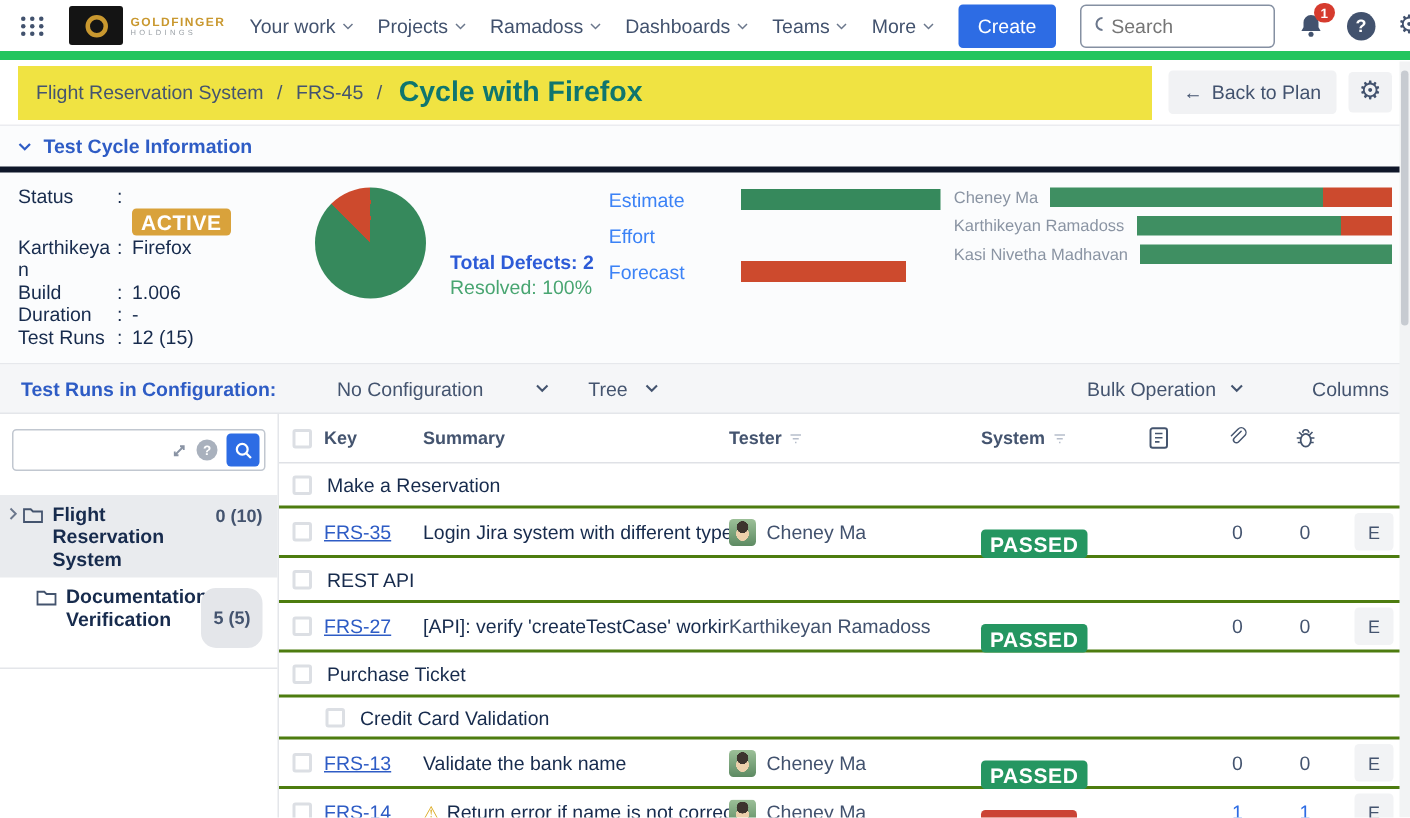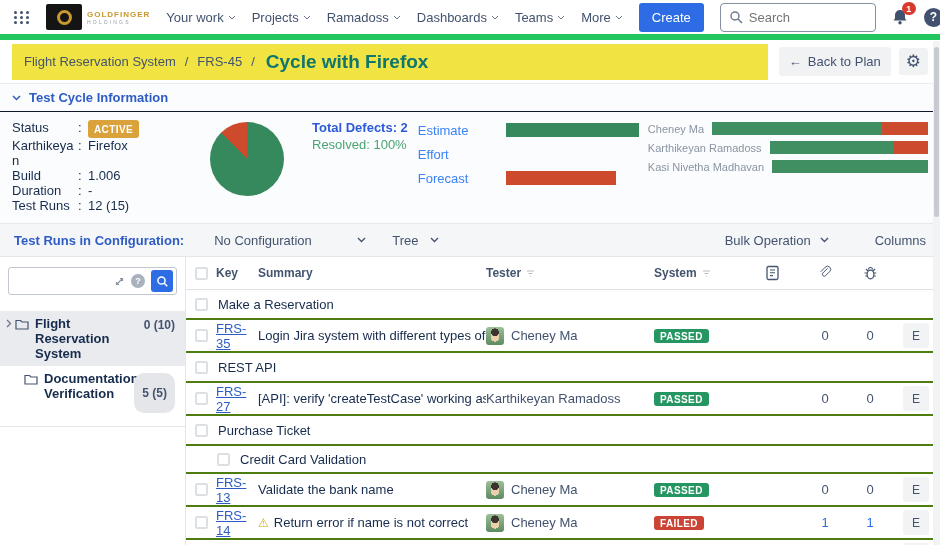--- a/index.html
+++ b/index.html
@@ -16,21 +16,21 @@
   .grid-icon { display: grid; grid-template-columns: repeat(3, 4px); grid-gap: 2px; cursor: pointer; }
   .grid-icon i { width: 3px; height: 3px; border-radius: 50%; background: #42526e; }
   .logo { display: flex; align-items: center; gap: 5px; }
   .logo-box { width: 36px; height: 26px; background: #141414; border-radius: 2px; display: flex; align-items: center; justify-content: center; }
   .logo-ring { width: 15px; height: 15px; border: 3px solid #c9982f; border-radius: 50%; }
   .logo-title { font-size: 8px; font-weight: bold; color: #c9982f; letter-spacing: 1px; }
   .logo-sub { font-size: 5px; color: #9aa0a6; letter-spacing: 2.2px; }
   .nav-item { font-size: 13px; color: #42526e; display: flex; align-items: center; gap: 4px; cursor: pointer; white-space: nowrap; }
   .create-btn { background: #2d6ce4; color: #fff; font-size: 13px; border: none; border-radius: 3px; padding: 7px 13px; cursor: pointer; font-family: inherit; }
   .nav-right { margin-left: auto; display: flex; align-items: center; gap: 15px; }
-  .nav-search { display: flex; align-items: center; gap: 6px; border: 1px solid #8590a2; border-radius: 4px; height: 29px; padding: 0 8px; width: 156px; background: #fff; }
+  .nav-search { display: flex; align-items: center; gap: 6px; border: 1px solid #8590a2; border-radius: 4px; height: 29px; padding: 0 8px; width: 130px; background: #fff; }
   .nav-search input { border: none; outline: none; width: 100px; font-size: 13px; color: #505f79; font-family: inherit; background: transparent; }
   .bell-wrap { position: relative; cursor: pointer; }
   .nav-badge { position: absolute; top: -6px; right: -7px; background: #d63b2e; color: #fff; font-size: 9px; font-weight: bold; border-radius: 8px; padding: 1.5px 4.5px; }
   .help-circle { width: 19px; height: 19px; border-radius: 50%; background: #42526e; color: #fff; font-size: 12px; font-weight: bold; display: flex; align-items: center; justify-content: center; cursor: pointer; }
   .gear { font-family: "DejaVu Sans", sans-serif; font-size: 17px; color: #42526e; cursor: pointer; line-height: 1; }
   .avatar-photo {
     border-radius: 50%;
     background:
       radial-gradient(circle at 50% 30%, #3d342e 0 25%, transparent 26%),
       radial-gradient(ellipse at 50% 55%, #ecd0ab 0 33%, transparent 34%),
@@ -42,52 +42,52 @@
   .crumb-hl { background: #f0e342; display: flex; align-items: center; gap: 9px; padding: 7px 12px; width: 756px; }
   .crumb-part, .crumb-sep { font-size: 13px; color: #44546f; }
   .crumb-part { cursor: pointer; }
   .crumb-title { font-size: 19px; font-weight: bold; color: #0f766e; margin-left: 2px; white-space: nowrap; }
   .crumb-actions { margin-left: auto; display: flex; gap: 8px; align-items: center; }
   .btn-soft { background: #f1f2f4; border: none; border-radius: 3px; color: #42526e; font-size: 13px; padding: 7px 10px; display: flex; gap: 6px; align-items: center; cursor: pointer; font-family: inherit; }
   .btn-soft-icon { background: #f1f2f4; border: none; border-radius: 3px; padding: 5px 7px; cursor: pointer; }
 
   
   .cycle-section { background: #fbfcfd; border-bottom: 1px solid #e6e8ec; }
-  .ci-header { display: flex; align-items: center; gap: 8px; padding: 6px 12px; border-bottom: 1px solid #0f172a; cursor: pointer; }
+  .ci-header { display: flex; align-items: center; gap: 8px; padding: 6px 12px; border-bottom: 4px solid #0f172a; cursor: pointer; }
   .ci-title { color: #2e5cc5; font-weight: bold; font-size: 13px; }
   .ci-body { display: flex; align-items: flex-start; padding: 8px 12px 10px; }
   .ci-fields { display: grid; grid-template-columns: 66px 10px auto; font-size: 13px; line-height: 15px; width: 186px; flex-shrink: 0; }
   .f-label { color: #172b4d; overflow-wrap: anywhere; }
   .f-colon { color: #172b4d; }
   .f-value { color: #172b4d; white-space: nowrap; }
-  .badge { font-size: 10px; font-weight: bold; color: #fff; padding: 1.5px 6px; border-radius: 3px; letter-spacing: .4px; display: inline-block; }
+  .badge { font-size: 14px; font-weight: bold; color: #fff; padding: 1.5px 6px; border-radius: 3px; letter-spacing: .4px; display: inline-block; margin-top: 16px; }
   .b-gold { background: #d9a23b; }
   .b-green { background: #259661; }
   .b-red { background: #cb4335; }
-  .ci-pie-wrap { display: flex; align-items: flex-start; gap: 28px; margin-left: 12px; flex-shrink: 0; }
+  .ci-pie-wrap { display: flex; align-items: flex-end; gap: 16px; margin-left: 12px; flex-shrink: 0; }
   .pie { width: 74px; height: 74px; border-radius: 50%; margin-top: 2px; }
   .defect-total { color: #2d5bd7; font-weight: bold; font-size: 13px; }
   .defect-resolved { color: #48a571; font-size: 13px; margin-top: 2px; }
   .ci-bars { margin-left: 10px; width: 222px; flex-shrink: 0; display: flex; flex-direction: column; gap: 10px; padding-top: 3px; }
   .ci-bar-row { display: flex; align-items: center; height: 14px; }
   .ci-bar-label { width: 88px; font-size: 13px; color: #3b82f6; }
   .hbar { height: 14px; }
   .seg-green { background: #36895c; }
   .seg-red { background: #cd4a2d; }
   .ci-people { margin-left: 8px; flex: 1; display: flex; flex-direction: column; gap: 6px; padding-top: 2px; }
   .person-row { display: flex; align-items: center; font-size: 11px; color: #8a94a3; }
   .person-bar { flex: 1; display: flex; height: 13px; margin-left: 8px; }
   .person-bar .seg-green { flex: 1; background: #3f8f62; }
   .person-bar .seg-red { background: #cc4a2e; }
 
   
   .toolbar { display: flex; align-items: center; height: 33px; background: #f5f6f8; border-bottom: 1px solid #e4e6ea; padding: 0 14px; font-size: 13px; color: #44546f; }
   .toolbar-title { color: #2e5cc5; font-weight: bold; margin-right: 30px; }
   .dd { display: flex; align-items: center; cursor: pointer; justify-content: flex-end; }
-  .dd-config { width: 152px; justify-content: space-between; margin-right: 26px; gap: 35px; }
+  .dd-config { width: 152px; margin-right: 26px; gap: 35px; }
   .dd-tree { gap: 12px; }
   .dd-bulk { gap: 9px; margin-right: 46px; }
   .toolbar-spacer { flex: 1; }
   .columns-label { cursor: pointer; }
 
   
   .main { display: flex; height: 291px; }
   .sidebar { width: 186px; flex-shrink: 0; border-right: 1px solid #e4e6ea; padding: 10px 8px 0; }
   .side-search { height: 28px; border: 1px solid #c1c7d0; border-radius: 3px; background: #fff; display: flex; align-items: center; gap: 6px; padding: 0 3px 0 6px; }
   .side-search input { flex: 1; min-width: 10px; border: none; outline: none; font-size: 12px; font-family: inherit; }
@@ -105,21 +105,21 @@
 
   
   .table-area { flex: 1; overflow: hidden; }
   .t-head, .t-row { display: flex; align-items: center; border-bottom: 2px solid #4d7c0f; }
   .t-head { height: 33px; border-bottom: 1px solid #dfe1e6; color: #44546f; font-size: 12px; font-weight: bold; }
   .t-row { height: 33px; font-size: 13px; }
   .t-row.group { height: 30px; }
   .t-row.sub { height: 28px; }
   .c-cb { width: 30px; display: flex; justify-content: center; flex-shrink: 0; }
   .cb { width: 13px; height: 13px; border: 2px solid #dcdfe4; border-radius: 2px; background: #fff; cursor: pointer; flex-shrink: 0; }
-  .c-key { width: 42px; flex-shrink: 0; }
+  .c-key { width: 66px; flex-shrink: 0; }
   .c-sum { flex: 1; overflow: hidden; white-space: nowrap; display: flex; align-items: center; min-width: 0; }
   .c-tester { width: 168px; display: flex; align-items: center; gap: 7px; flex-shrink: 0; overflow: hidden; white-space: nowrap; }
   .c-result { width: 88px; flex-shrink: 0; }
   .c-note { width: 60px; display: flex; justify-content: center; flex-shrink: 0; }
   .c-c1 { width: 46px; text-align: center; flex-shrink: 0; }
   .c-c2 { width: 44px; text-align: center; flex-shrink: 0; }
   .c-e { width: 48px; display: flex; justify-content: center; flex-shrink: 0; }
   .head-label { display: flex; align-items: center; gap: 5px; }
   .key-link { color: #2e5cc5; text-decoration: underline; cursor: pointer; }
   .group-label { color: #172b4d; margin-left: 2px; }

